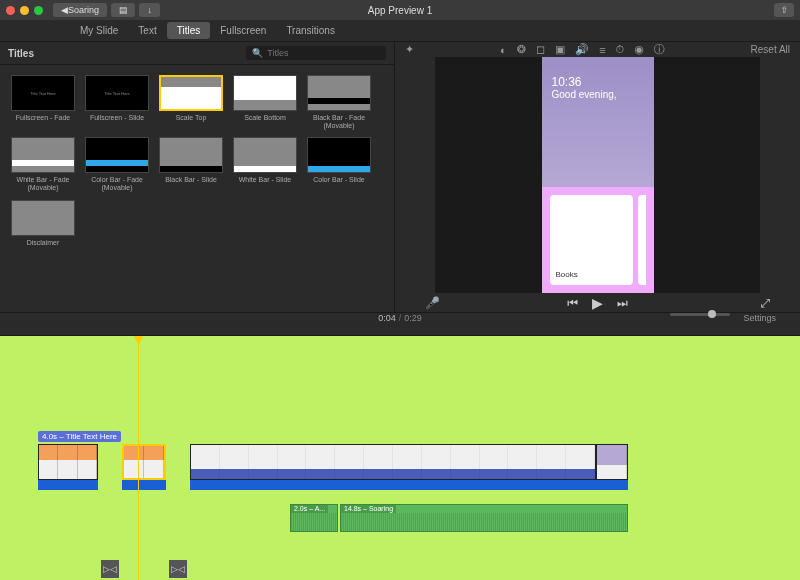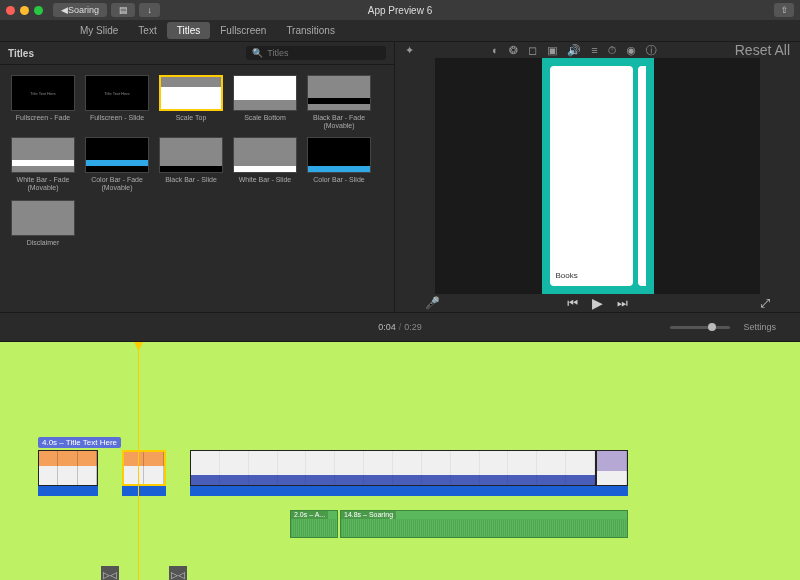--- a/index.html
+++ b/index.html
@@ -23,61 +23,61 @@
 .thumb{display:flex;flex-direction:column;align-items:center}
 .tbox{width:64px;height:36px;border:1px solid #444;background:#000;display:flex;flex-direction:column;justify-content:center;align-items:center;position:relative}
 .tbox.sel{border:2px solid #ffcc00}
 .tlabel{font-size:7px;color:#aaa;text-align:center;margin-top:3px;line-height:1.1}
 .preview{flex:1;background:#2a2a2a;display:flex;flex-direction:column}
 .ptools{height:24px;display:flex;align-items:center;padding:0 10px;gap:10px;justify-content:flex-end;color:#999;font-size:11px}
 .ptools span{cursor:pointer}
 .pview{flex:1;display:flex;align-items:center;justify-content:center;background:#1a1a1a;margin:0 40px}
 .phone{width:112px;height:236px;background:#000;display:flex;flex-direction:column}
 .phonetop{height:130px;background:linear-gradient(180deg,#9d8fc7,#b5a8d4);padding:10px;color:#fff}
-.phonebot{flex:1;background:#14b8a6;padding:8px;display:flex;gap:5px}
+.phonebot{flex:1;background:#f0abfc;padding:8px;display:flex;gap:5px}
 .card{background:#fff;border-radius:4px;flex:1;display:flex;flex-direction:column;justify-content:flex-end;padding:6px;font-size:8px;color:#333}
 .pctrl{height:30px;display:flex;align-items:center;justify-content:center;gap:14px;color:#ccc;font-size:12px;position:relative}
 .mic{position:absolute;left:30px}
 .exp{position:absolute;right:30px}
-.timebar{height:30px;background:#2a2a2a;display:flex;align-items:center;justify-content:center;font-size:9px;color:#bbb;border-top:1px solid #1a1a1a;border-bottom:1px solid #1a1a1a;position:relative}
+.timebar{height:24px;background:#2a2a2a;display:flex;align-items:flex-start;justify-content:center;font-size:9px;color:#bbb;border-top:1px solid #1a1a1a;border-bottom:1px solid #1a1a1a;position:relative}
 .zoom{position:absolute;right:70px;width:60px;height:3px;background:#555;border-radius:2px}
 .zoom::after{content:"";position:absolute;right:14px;top:-3px;width:8px;height:8px;background:#bbb;border-radius:50%}
 .settings{position:absolute;right:24px;color:#999}
 .timeline{height:246px;background:#bef264;position:relative;overflow:hidden}
 .playhead{position:absolute;left:138px;top:0;bottom:0;width:1px;background:#ffcc00;z-index:10}
 .playhead::before{content:"";position:absolute;top:0;left:-4px;width:9px;height:9px;background:#ffcc00;clip-path:polygon(0 0,100% 0,50% 100%)}
 .cliplabel{position:absolute;top:95px;left:38px;background:#5b6fd8;color:#fff;padding:1px 4px;font-size:8px;border-radius:2px}
 .track{position:absolute;left:0;right:0}
 .vidtrack{top:108px;height:40px}
 .clip{position:absolute;height:36px;border:1px solid #222;display:flex;overflow:hidden}
 .clip.sel{border:2px solid #ffcc00}
 .frame{flex:1;background:linear-gradient(180deg,#f5a05a 0%,#f5a05a 45%,#f0f0f0 45%,#f0f0f0 100%);border-right:1px solid rgba(0,0,0,0.2)}
 .frame2{flex:1;background:linear-gradient(180deg,#f0f0f0 0%,#f0f0f0 70%,#4a5db8 70%);border-right:1px solid rgba(0,0,0,0.05)}
 .frame3{flex:1;background:linear-gradient(180deg,#b5a8d4 0%,#b5a8d4 60%,#f0f0f0 60%);border-right:1px solid rgba(0,0,0,0.1)}
 .bluebar{position:absolute;top:144px;height:10px;background:#1a5fd4}
 .trans{position:absolute;top:116px;width:18px;height:18px;background:#555;display:flex;align-items:center;justify-content:center;color:#ccc;font-size:9px}
 .audiotrack{top:168px}
 .aclip{position:absolute;height:28px;background:#5cb85c;border:1px solid #3a8a3a;overflow:hidden}
 .alabel{position:absolute;top:-1px;left:0;background:#4a9a4a;color:#fff;font-size:7px;padding:1px 3px;white-space:nowrap}
 .wave{position:absolute;bottom:0;left:0;right:0;height:18px;background:repeating-linear-gradient(90deg,#4a9a4a 0,#4a9a4a 1px,transparent 1px,transparent 2px);opacity:0.6}
-.reset{color:#999;font-size:14px;margin-left:auto}
+.reset{color:#999;font-size:10px;margin-left:auto}
 </style>
 </head>
 <body>
 
 <div class="topbar">
   <div class="traflight">
     <div class="tl r"></div>
     <div class="tl y"></div>
     <div class="tl g"></div>
   </div>
   <div class="top-btn">◀ <span>Soaring</span></div>
   <div class="top-btn">▤</div>
   <div class="top-btn">↓</div>
-  <div class="title">App Preview 6</div>
+  <div class="title">App Preview 1</div>
   <div class="share">⇧</div>
 </div>
 
 <div class="tabs">
   <div class="tab">My Slide</div>
   <div class="tab">Text</div>
   <div class="tab active">Titles</div>
   <div class="tab">Fullscreen</div>
   <div class="tab">Transitions</div>
 </div>
@@ -168,20 +168,24 @@
       <span>▣</span>
       <span>🔊</span>
       <span>≡</span>
       <span>⏱</span>
       <span>◉</span>
       <span>ⓘ</span>
       <span class="reset">Reset All</span>
     </div>
     <div class="pview">
       <div class="phone">
+        <div class="phonetop">
+          <div style="font-size:12px;font-weight:300;margin-top:8px">10:36</div>
+          <div style="font-size:10px">Good evening,</div>
+        </div>
         <div class="phonebot">
           <div class="card">
               <span>Books</span>
             </div>
           <div style="width:8px;background:#fff;border-radius:4px 0 0 4px"></div>
         </div>
       </div>
     </div>
     <div class="pctrl">
       <span class="mic">🎤</span>

